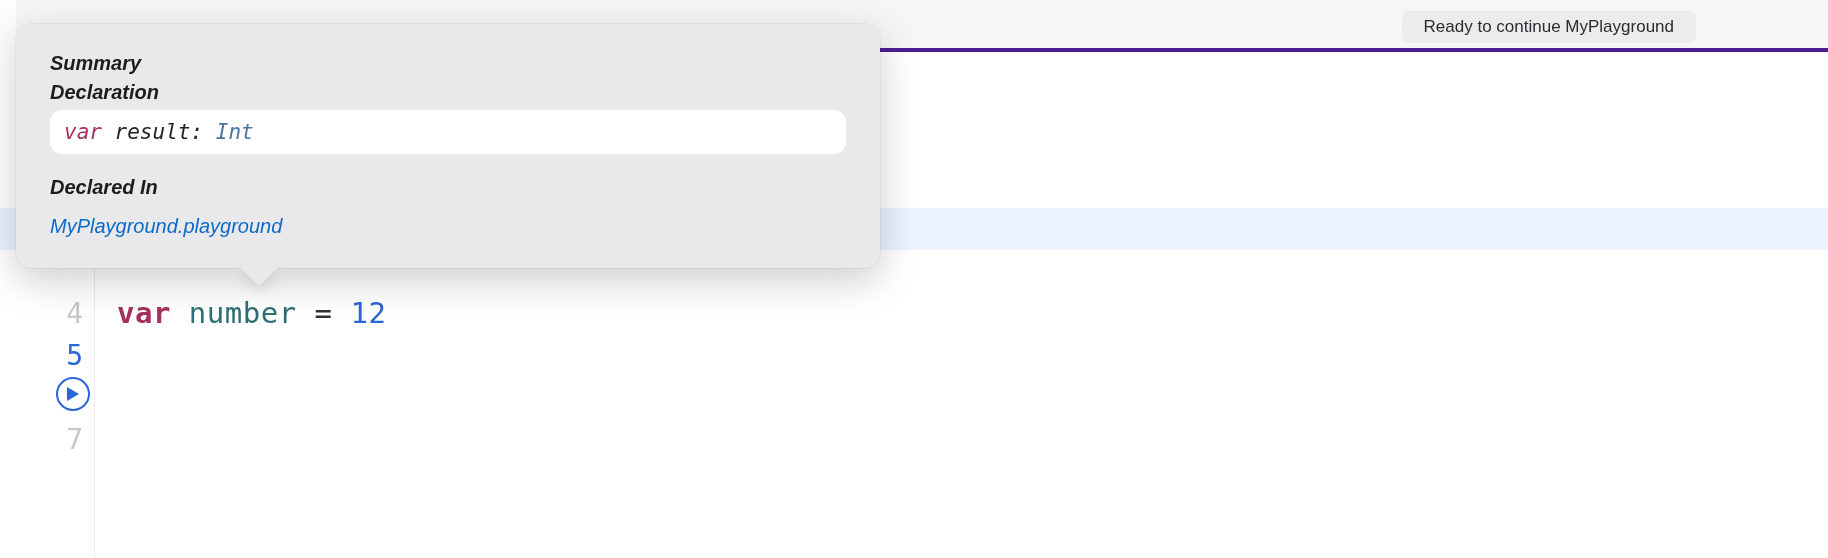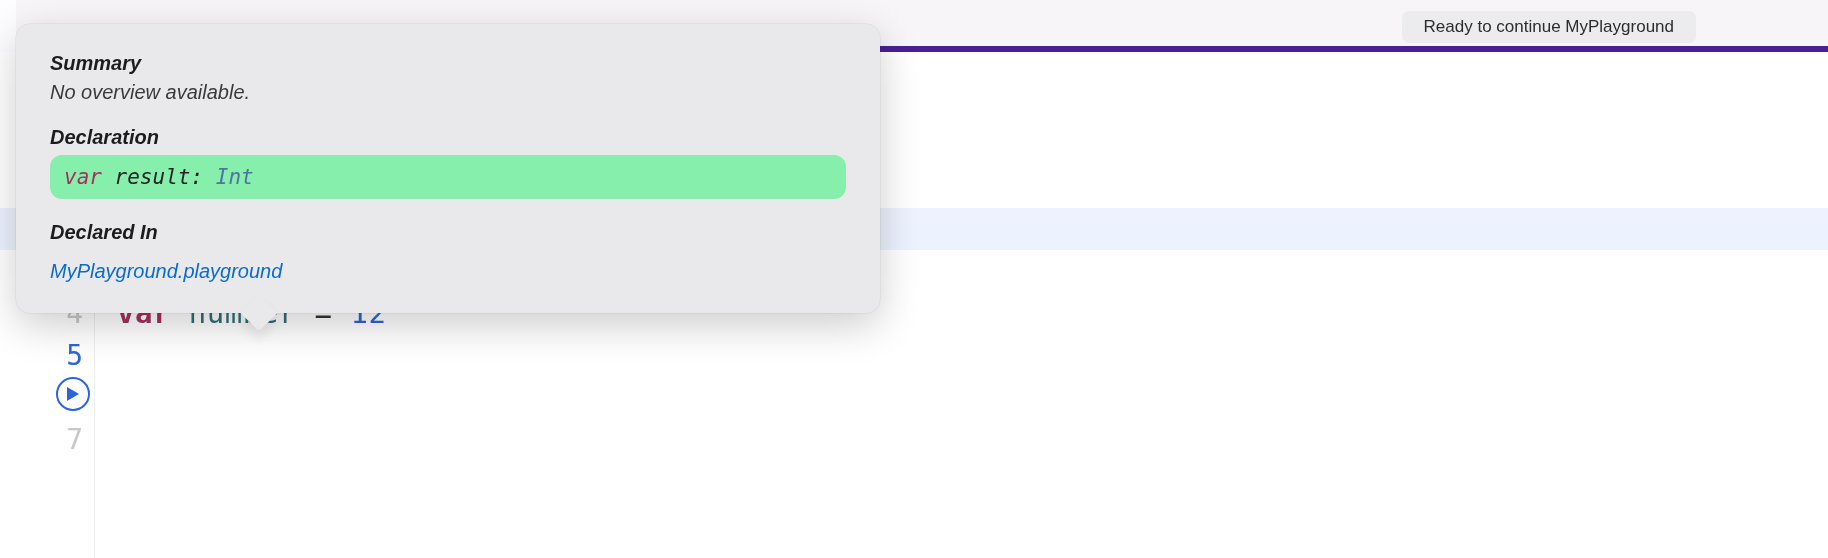--- a/index.html
+++ b/index.html
@@ -3,21 +3,21 @@
 <meta charset="utf-8">
 <style>
   * { box-sizing: border-box; margin: 0; padding: 0; }
   html, body { width: 1828px; height: 558px; background: #fdfcfe; font-family: -apple-system, "Helvetica Neue", Arial, sans-serif; overflow: hidden; }
 
   .toolbar {
     position: absolute;
     top: 0; left: 16px; right: 0;
     height: 52px;
     background: #f7f5f8;
-    border-bottom: 6px solid #4c1d95;
+    border-bottom: 4px solid #4c1d95;
   }
   .status-pill {
     position: absolute;
     top: 11px; right: 132px;
     height: 32px;
     padding: 0 22px;
     background: #ecebee;
     border-radius: 7px;
     display: flex; align-items: center;
     color: #2c2c2e;
@@ -111,21 +111,21 @@
     font-size: 20px;
     font-weight: 700;
     margin-bottom: 6px;
   }
   .pop-body {
     font-size: 20px;
     color: #3a3a3c;
     margin-bottom: 22px;
   }
   .decl-box {
-    background: #86efac;
+    background: #ffffff;
     border-radius: 12px;
     padding: 10px 14px;
     font-family: "SF Mono", Menlo, Consolas, monospace;
     font-size: 21px;
     margin-top: 2px;
     margin-bottom: 22px;
   }
   .decl-kw { color: #a6305d; }
   .decl-name { color: #232323; }
   .decl-type { color: #4e73a5; }
@@ -165,20 +165,19 @@
   </div>
 
   <div class="line" style="top:366px;">
     <div class="ln">7</div>
     <div class="code"></div>
   </div>
 </div>
 
 <div class="popover">
   <div class="pop-h">Summary</div>
-  <div class="pop-body">No overview available.</div>
 
   <div class="pop-h">Declaration</div>
   <div class="decl-box"><span class="decl-kw">var</span><span class="decl-name"> result</span><span class="decl-name">: </span><span class="decl-type">Int</span></div>
 
   <div class="pop-h">Declared In</div>
   <div class="link">MyPlayground.playground</div>
 </div>
 
 </body></html>

